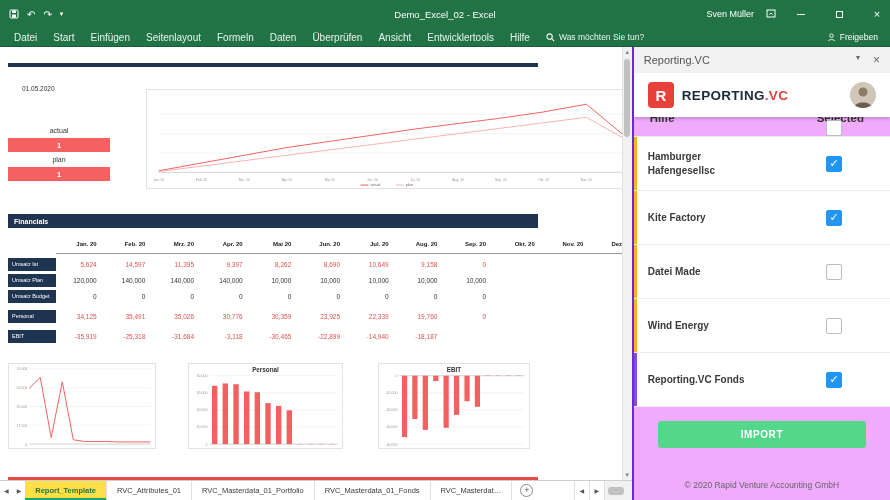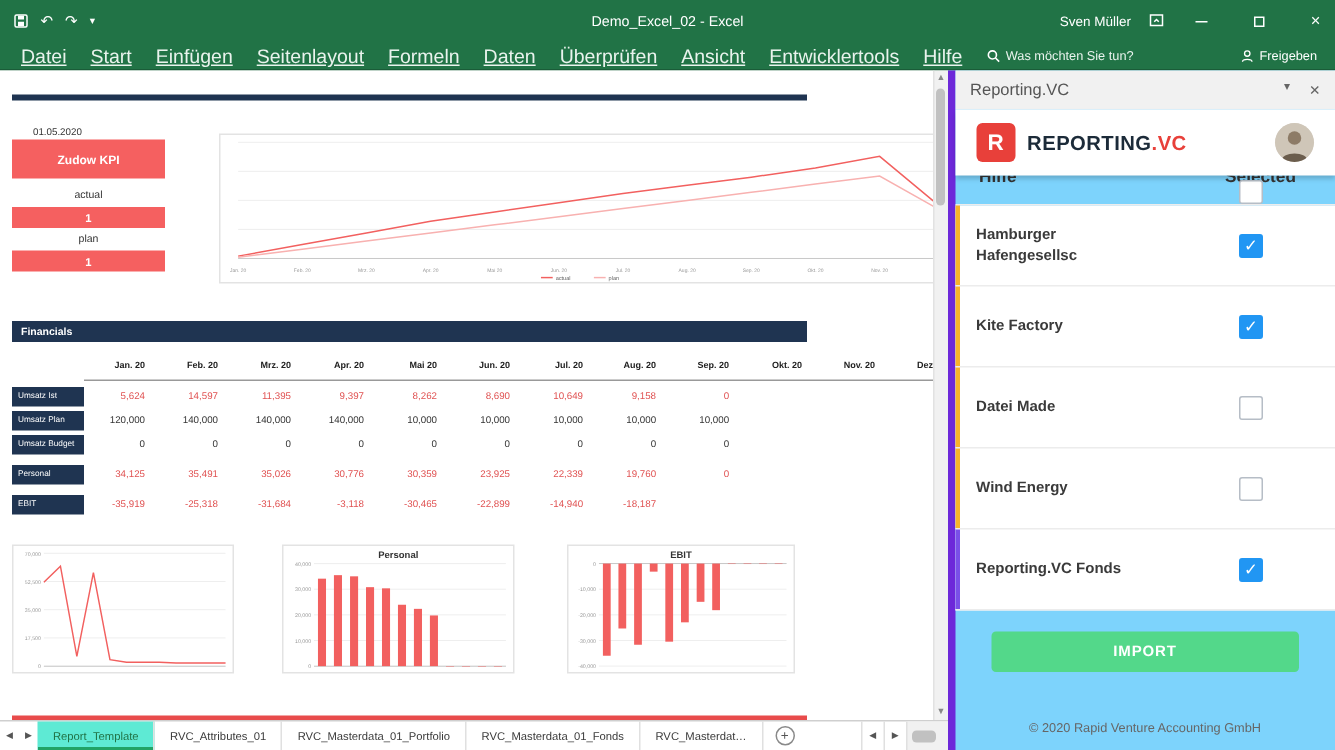--- a/index.html
+++ b/index.html
@@ -12,21 +12,21 @@
   .qat { display:flex; align-items:center; gap:8px; margin-left:9px; font-size:10px; }
   .qat .qicon { display:flex; align-items:center; cursor:pointer; }
   .win-title { position:absolute; left:50%; transform:translateX(-50%); font-size:9.5px; white-space:nowrap; }
   .tb-right { margin-left:auto; display:flex; align-items:center; gap:12px; font-size:9px; }
   .win-btn { width:26px; height:28px; display:flex; align-items:center; justify-content:center; font-size:11px; cursor:pointer; }
   .min-glyph { width:8px; height:1px; background:#fff; display:inline-block; }
   .max-glyph { width:7px; height:7px; border:1px solid #fff; display:inline-block; }
 
   
   .ribbonbar { height:19px; background:#217346; display:flex; align-items:stretch; padding-left:6px; flex:0 0 19px; border-bottom:1px solid #1a5c38; }
-  .ribbon-tab { color:#e9f3ed; font-size:13px; line-height:19px; padding:0 8px; cursor:pointer; white-space:nowrap;text-decoration:underline; }
+  .ribbon-tab { color:#e9f3ed; font-size:10px; line-height:19px; padding:0 8px; cursor:pointer; white-space:nowrap; }
   .tellme { display:flex; align-items:center; gap:4px; color:#eaf4ee; font-size:8.5px; margin-left:8px; cursor:pointer; }
   .share { margin-left:auto; margin-right:12px; display:flex; align-items:center; gap:4px; color:#fff; font-size:8.5px; cursor:pointer; }
 
   
   .main { flex:1; display:flex; min-height:0; }
   .left-col { width:656px; display:flex; flex-direction:column; }
   .sheet-wrap { position:relative; height:433px; background:#fff; overflow:hidden; }
   .sheet { position:absolute; left:0; top:0; right:10px; bottom:0; background:#fff; }
 
   .navy-bar { position:absolute; background:#1f3451; }
@@ -67,30 +67,30 @@
     display:flex; flex-direction:column; align-items:center; font-size:6px; color:#888; }
   .vscroll .arr { height:10px; display:flex; align-items:center; cursor:pointer; }
   .v-thumb { width:6px; height:78px; background:#c1c1c1; border-radius:3px; margin-top:2px; cursor:grab; }
   .vscroll .arr.bottom { margin-top:auto; }
 
   
   .tabstrip { height:20px; background:#fff; border-top:1px solid #cfcfcf; display:flex; align-items:stretch; }
   .nav-arrow { font-size:6px; color:#555; display:flex; align-items:center; padding:0 4px; cursor:pointer; }
   .sheet-tabs { display:flex; }
   .sheet-tab { font-size:7.5px; color:#3b3b3b; padding:0 10px; display:flex; align-items:center; border-right:1px solid #e0e0e0; cursor:pointer; white-space:nowrap; }
-  .sheet-tab.active { color:#217346; font-weight:normal; box-shadow:inset 0 -2px 0 #21a366; background:#5eead4; }
+  .sheet-tab.active { color:#217346; font-weight:bold; box-shadow:inset 0 -2px 0 #21a366; background:#fde047; }
   .add-sheet { width:13px; height:13px; border:1px solid #8a8a8a; border-radius:50%; color:#555; font-size:9px; line-height:11px;
     text-align:center; align-self:center; margin:0 8px; cursor:pointer; }
   .strip-spacer { flex:1; }
   .h-arrow { width:15px; font-size:6px; color:#555; display:flex; align-items:center; justify-content:center; border-left:1px solid #e0e0e0; cursor:pointer; }
   .h-track { width:28px; background:#f1f1f1; border-left:1px solid #e0e0e0; display:flex; align-items:center; }
   .h-thumb { width:16px; height:8px; background:#c1c1c1; border-radius:3px; margin-left:3px; cursor:grab; }
 
   
-  .taskpane { width:268px; background:#7dd3fc; border-left:5px solid #6d28d9; display:flex; flex-direction:column; }
+  .taskpane { width:268px; background:#f0abfc; border-left:2px solid #6d28d9; display:flex; flex-direction:column; }
   .pane-header { height:26px; background:#f1f1f1; display:flex; align-items:center; padding:0 10px; flex:0 0 26px; }
   .pane-title { font-size:11px; color:#555; }
   .pane-hicons { margin-left:auto; display:flex; gap:13px; color:#666; }
   .pane-caret { font-size:8px; cursor:pointer; }
   .pane-close { font-size:12px; cursor:pointer; }
 
   .brand-card { background:#fff; box-shadow:0 2px 3px rgba(0,0,0,.18); height:44px; display:flex; align-items:center; padding:0 14px; position:relative; z-index:2; }
   .logo-square { width:26px; height:26px; background:#e8403a; border-radius:4px; color:#fff; font-weight:bold; font-size:15px;
     display:flex; align-items:center; justify-content:center; }
   .brand-name { margin-left:8px; font-size:13.5px; font-weight:bold; color:#1c2b39; letter-spacing:.3px; }
@@ -180,21 +180,20 @@
       <span>Freigeben</span>
     </div>
   </div>
 
   <div class="main">
     <div class="left-col">
       <div class="sheet-wrap">
         <div class="sheet">
           <div class="navy-bar top-bar"></div>
           <div class="sheet-date">01.05.2020</div>
-          <div class="kpi-box">Zudow KPI</div>
           <div class="kpi-label lbl-actual">actual</div>
           <div class="kpi-cell cell-actual">1</div>
           <div class="kpi-label lbl-plan">plan</div>
           <div class="kpi-cell cell-plan">1</div>
 
           <svg class="chart top-chart" width="492" height="100" viewBox="0 0 492 100">
               <line x1="8" y1="84" x2="488" y2="84" stroke="#ececec" stroke-width="0.6"></line>
               <line x1="8" y1="64.25" x2="488" y2="64.25" stroke="#ececec" stroke-width="0.6"></line>
               <line x1="8" y1="44.5" x2="488" y2="44.5" stroke="#ececec" stroke-width="0.6"></line>
               <line x1="8" y1="24.75" x2="488" y2="24.75" stroke="#ececec" stroke-width="0.6"></line>

